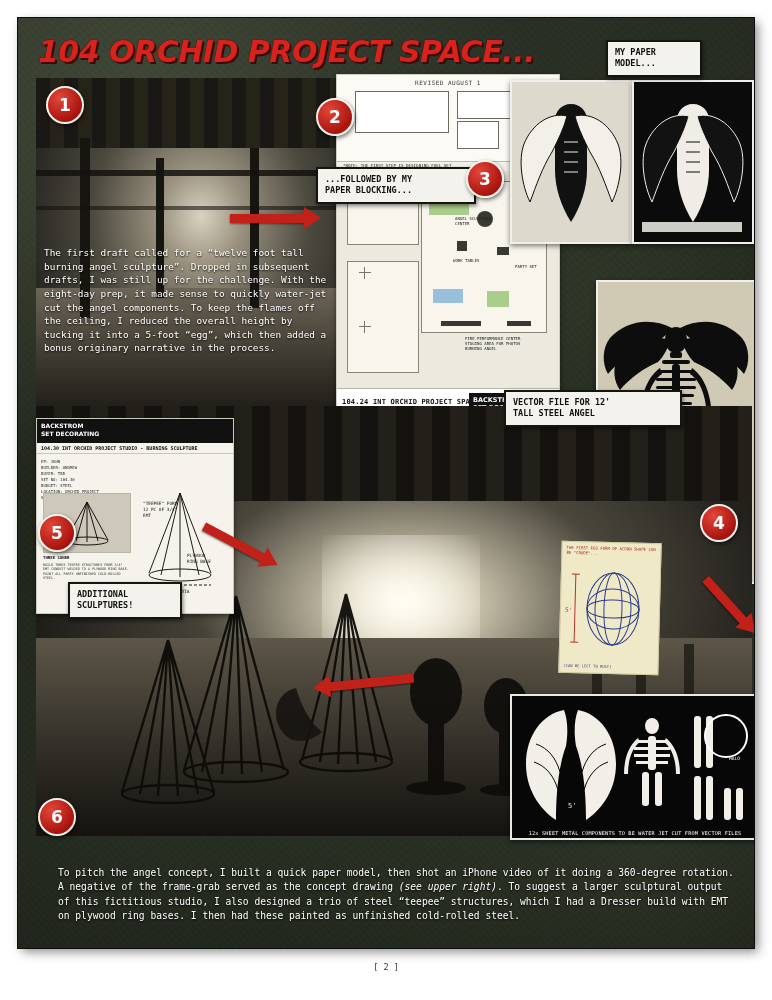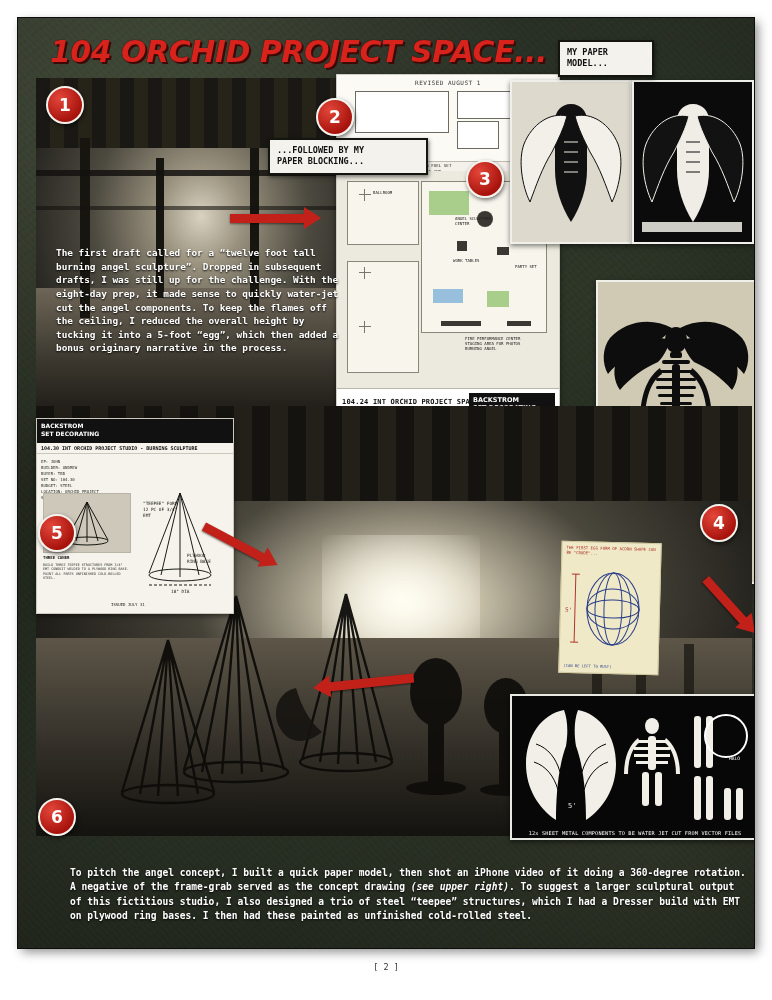--- a/index.html
+++ b/index.html
@@ -17,21 +17,21 @@
       radial-gradient(circle at 78% 30%, rgba(60,72,52,.5), transparent 40%),
       radial-gradient(circle at 30% 78%, rgba(48,58,42,.6), transparent 42%),
       radial-gradient(circle at 85% 85%, rgba(70,80,58,.45), transparent 40%),
       linear-gradient(160deg,#2b3128 0%,#1d2319 45%,#20251c 70%,#161a13 100%);}
   .board-noise{position:absolute;inset:0;opacity:.35;
     background-image:
       repeating-linear-gradient(47deg, rgba(255,255,255,.035) 0 2px, transparent 2px 5px),
       repeating-linear-gradient(-38deg, rgba(0,0,0,.06) 0 3px, transparent 3px 7px);}
 
   
-  .title{position:absolute;left:32px;top:16px;width:540px;
+  .title{position:absolute;left:20px;top:16px;width:540px;
     font-family:"DejaVu Sans",sans-serif;font-weight:bold;font-style:italic;
     font-size:30px;letter-spacing:-.5px;color:#d7231c;
     text-shadow:2px 2px 0 #3b0a07, 0 0 1px #000;white-space:nowrap;}
 
   
   .ph{position:absolute;overflow:hidden;background:#2a2a26;}
   .ph.border{border:2px solid #e9e9e4;box-shadow:0 2px 5px rgba(0,0,0,.5);}
 
   
   #photo1{left:18px;top:60px;width:300px;height:330px;
@@ -104,38 +104,38 @@
   #sheet .halolbl{position:absolute;right:18px;top:60px;color:#fff;font-size:4.6px;}
 
   
   #egg{left:542px;top:524px;width:98px;height:130px;background:#efe9c8;border:1px solid #cfc79c;transform:rotate(1.5deg);}
   #egg .txt{position:absolute;left:4px;top:3px;width:90px;font-size:4px;line-height:1.35;color:#b0342a;}
   #egg .txt2{position:absolute;left:4px;bottom:4px;width:90px;font-size:3.8px;color:#2c3f8a;}
 
   
   .callout{position:absolute;background:#f3f2ec;border:2px solid #15150f;
     font-family:"DejaVu Sans Mono",monospace;font-weight:bold;color:#111;
-    font-size:8.5px;line-height:1.35;padding:5px 7px;box-shadow:1px 2px 4px rgba(0,0,0,.5);}
+    font-size:8.5px;line-height:1.35;padding:5px 7px;box-shadow:1px 2px 4px rgba(0,0,0,.5);margin-left:48px;}
 
   
   .badge{position:absolute;width:34px;height:34px;border-radius:50%;
     background:radial-gradient(circle at 34% 30%,#e4463a,#a8140d 70%);
     border:2px solid #f4f2ec;color:#fff;font-family:"DejaVu Sans",sans-serif;
     font-weight:bold;font-size:17px;display:flex;align-items:center;justify-content:center;
     box-shadow:1px 2px 4px rgba(0,0,0,.55);}
 
   
   .arrow{position:absolute;height:9px;background:#c2211a;box-shadow:0 1px 2px rgba(0,0,0,.5);}
   .arrow:after{content:"";position:absolute;right:-15px;top:-7px;
     border-left:17px solid #c2211a;border-top:11px solid transparent;border-bottom:11px solid transparent;}
   .arrow.rev:after{right:auto;left:-15px;border-left:none;border-right:17px solid #c2211a;}
 
   
   .copy{position:absolute;color:#ffffff;font-family:"DejaVu Sans Mono",monospace;
-    font-weight:bold;font-size:9.4px;line-height:1.45;text-shadow:0 1px 2px rgba(0,0,0,.95);margin-left:12px;}
+    font-weight:normal;font-size:9.4px;line-height:1.45;text-shadow:0 1px 2px rgba(0,0,0,.95);}
   #copy1{left:26px;top:228px;width:292px;}
   #copy2{left:40px;top:848px;width:676px;font-size:9.6px;line-height:1.5;}
   #copy2 i{font-style:italic;}
 
   .pagenum{position:absolute;left:0;right:0;top:962px;text-align:center;
     font-family:"DejaVu Sans Mono",monospace;font-size:8.5px;color:#333;}
 </style>
 </head>
 <body>
 
@@ -392,24 +392,28 @@
 
     <div class="copy" id="copy2">
       <span>To pitch the angel concept, I built a quick paper model, then shot an iPhone video of it doing a 360-degree rotation. A negative of the frame-grab served as the concept drawing </span><i>(see upper right)</i><span>. To suggest a larger sculptural output of this fictitious studio, I also designed a trio of steel “teepee” structures, which I had a Dresser build with EMT on plywood ring bases. I then had these painted as unfinished cold-rolled steel.</span>
     </div>
 
     <div class="arrow" style="left:212px;top:196px;width:76px;"></div>
     <div class="arrow" style="left:182px;top:520px;width:68px;transform:rotate(28deg);"></div>
     <div class="arrow rev" style="left:310px;top:660px;width:86px;transform:rotate(-6deg);"></div>
     <div class="arrow" style="left:678px;top:578px;width:58px;transform:rotate(48deg);"></div>
 
-    <div class="callout" style="left:250px;top:120px;width:142px;white-space:pre-line;">...FOLLOWED BY MY
+    <div class="callout" style="left:250px;top:149px;width:142px;white-space:pre-line;">...FOLLOWED BY MY
 PAPER BLOCKING...</div>
     <div class="callout" style="left:540px;top:22px;width:78px;white-space:pre-line;">MY PAPER
 MODEL...</div>
+    <div class="callout" style="left:438px;top:372px;width:160px;white-space:pre-line;">VECTOR FILE FOR 12'
+TALL STEEL ANGEL</div>
+    <div class="callout" style="left:2px;top:564px;width:96px;white-space:pre-line;">ADDITIONAL
+SCULPTURES!</div>
 
     <div class="badge" style="left:28px;top:68px;">1</div>
     <div class="badge" style="left:298px;top:80px;">2</div>
     <div class="badge" style="left:448px;top:142px;">3</div>
     <div class="badge" style="left:682px;top:486px;">4</div>
     <div class="badge" style="left:20px;top:496px;">5</div>
     <div class="badge" style="left:20px;top:780px;">6</div>
 
   </div>
 

